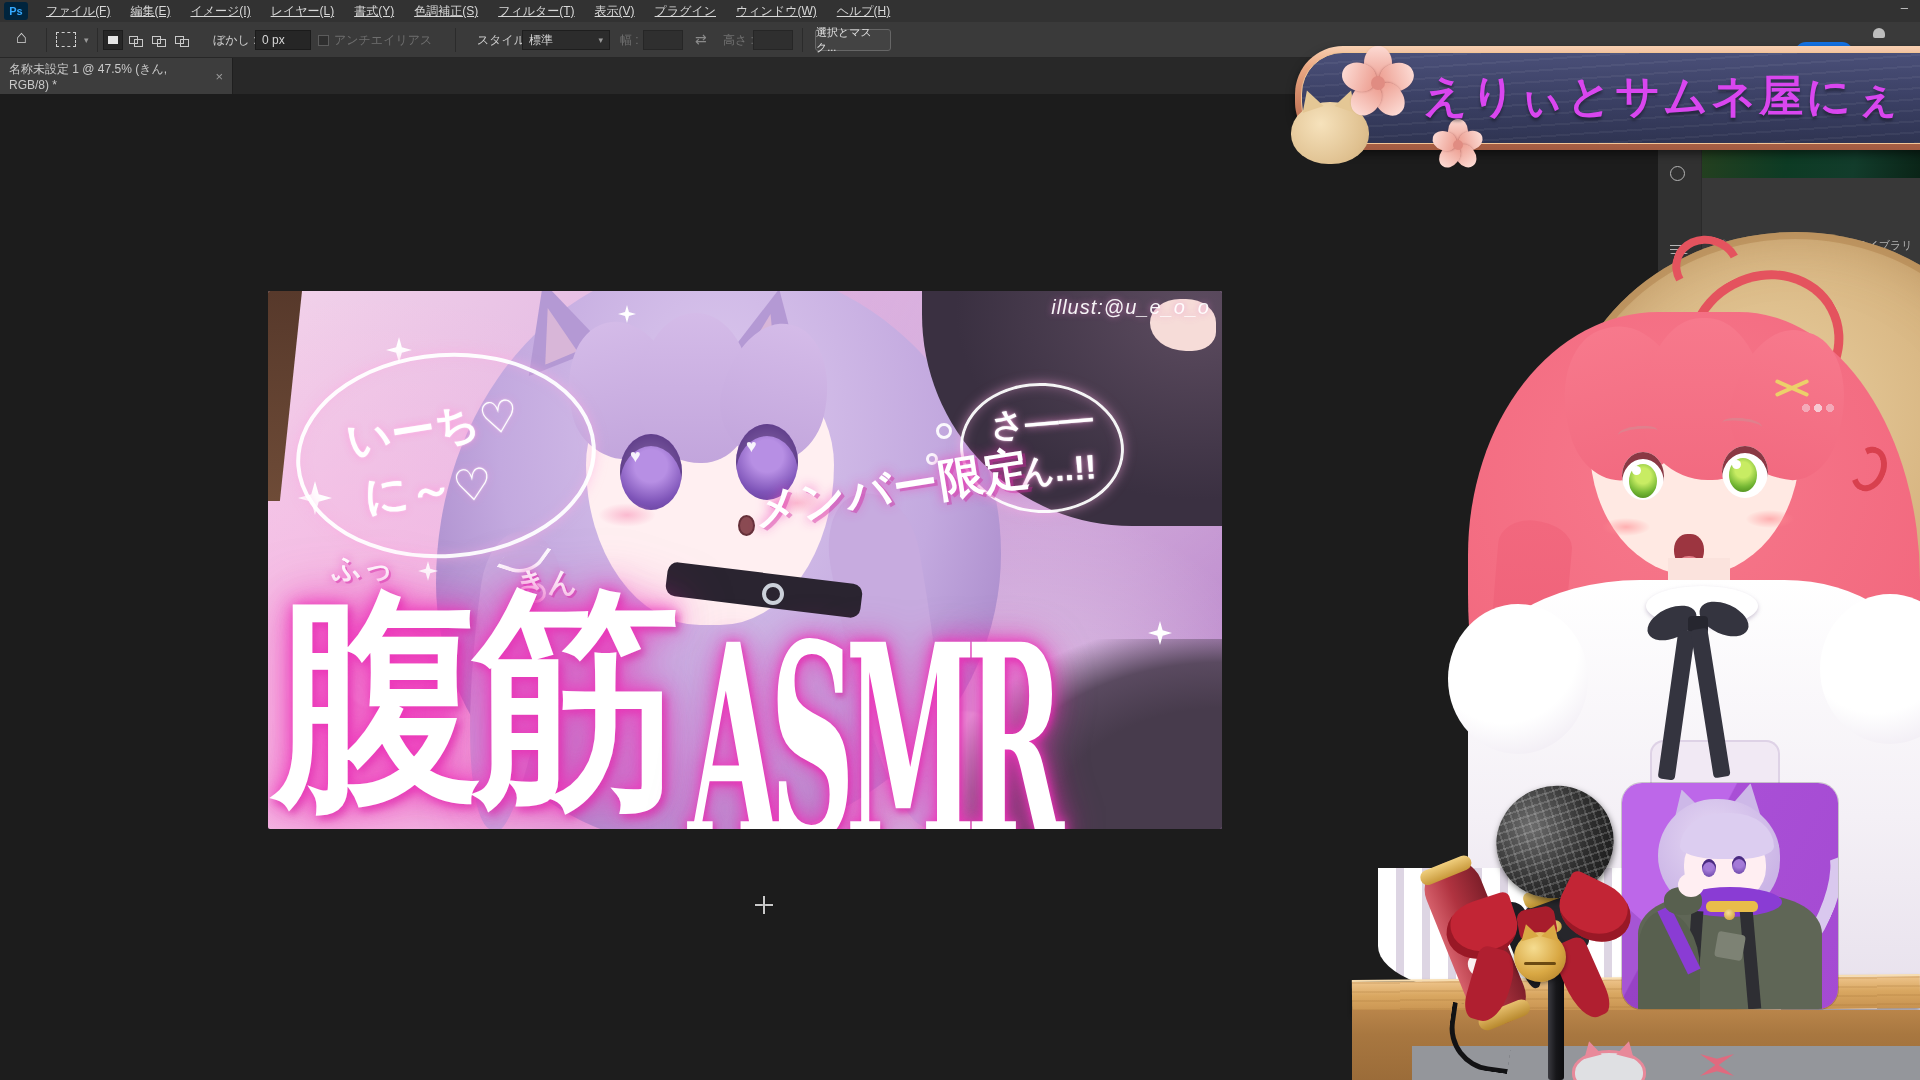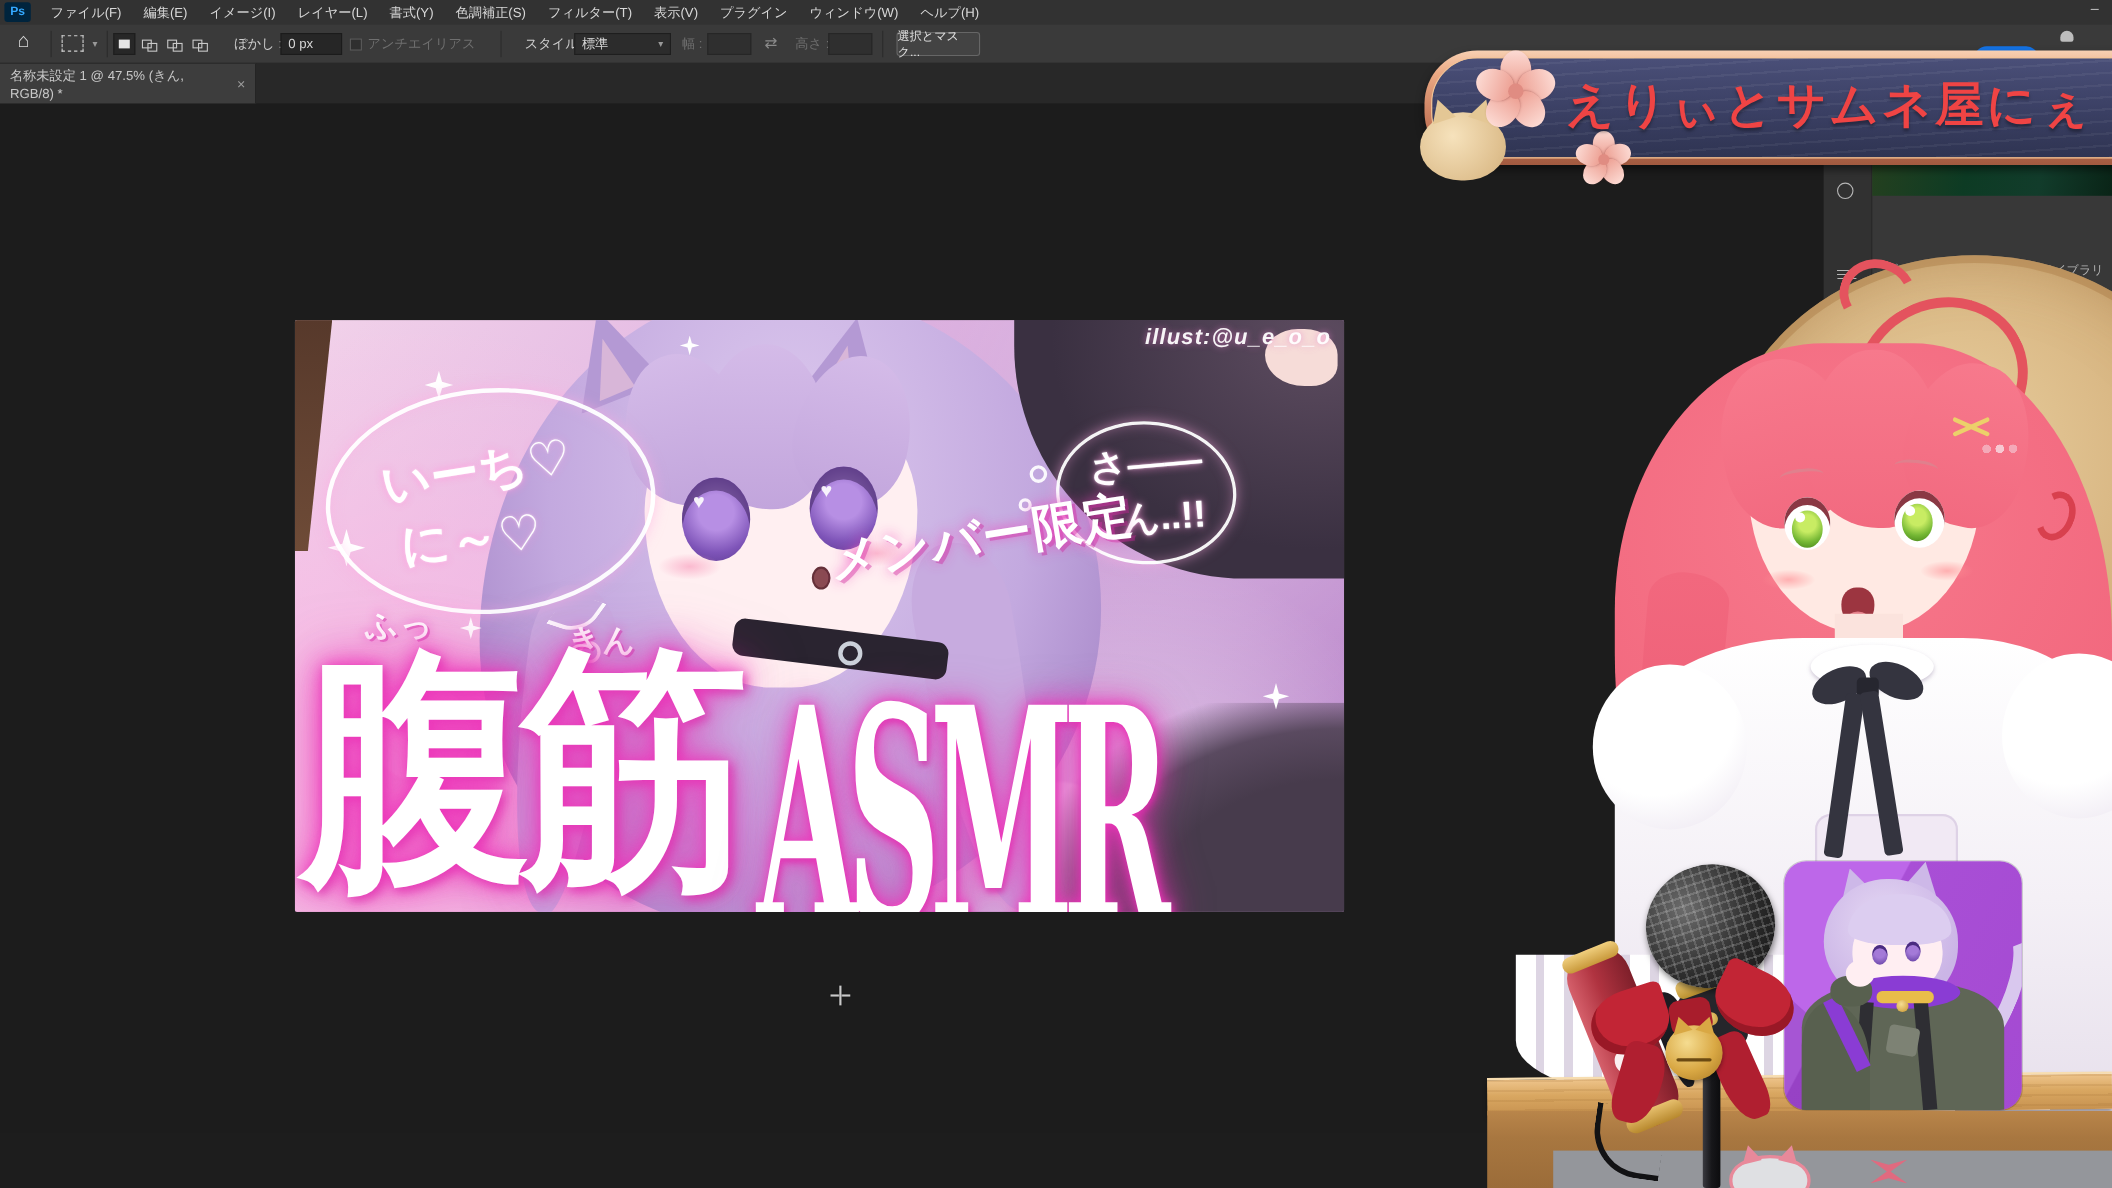--- a/index.html
+++ b/index.html
@@ -5,21 +5,21 @@
   * { margin:0; padding:0; box-sizing:border-box; }
   html,body { width:1920px; height:1080px; background:#111; }
   body { font-family:"Liberation Sans","DejaVu Sans",sans-serif; }
   .screen { position:relative; width:1920px; height:1080px; overflow:hidden; background:#1d1d1d;padding-left:16px; }
 
   
   .menubar { position:absolute; left:0; top:0; width:1920px; height:22px; background:#323232;
              display:flex; align-items:center; color:#d8d8d8; font-size:12px; z-index:3; }
   .ps-logo { width:24px; height:18px; margin:0 8px 0 4px; background:#00243d; color:#34a9ff;
              border-radius:3px; font-weight:bold; font-size:11px; display:flex; align-items:center; justify-content:center; }
-  .menu-item { padding:0 10px; line-height:22px; white-space:nowrap; }
+  .menu-item { padding:0 10px; line-height:22px; white-space:nowrap;text-decoration:underline; }
   .win-min { position:absolute; right:12px; top:0; color:#c9c9c9; font-size:13px; }
 
   .optionsbar { position:absolute; left:0; top:22px; width:1920px; height:36px; background:#3a3a3a;
                 border-bottom:1px solid #272727; color:#cfcfcf; font-size:12px; z-index:3; }
   .ob-sep { position:absolute; top:6px; width:1px; height:24px; background:#2b2b2b; }
   .ob-home { position:absolute; left:16px; top:5px; font-size:18px; color:#d6d6d6; }
   .ob-tool { position:absolute; left:56px; top:10px; width:20px; height:15px; border:1px dashed #cfcfcf; }
   .ob-chev { position:absolute; left:84px; top:13px; color:#999; font-size:9px; }
   .ob-mode { position:absolute; top:8px; width:20px; height:20px; display:flex; align-items:center; justify-content:center; }
   .ob-mode.pressed { background:#272727; border:1px solid #1d1d1d; }
@@ -135,37 +135,37 @@
         transform:scaleX(.90); transform-origin:left top;
         text-shadow:0 0 16px rgba(238,55,188,.95),0 0 36px rgba(238,55,188,.8),0 0 60px rgba(216,38,168,.55),4px 4px 8px rgba(190,20,140,.5); }
   .title-latin { position:absolute; left:420px; top:318px; font-family:"DejaVu Serif","Liberation Serif",serif;
         font-weight:bold; font-size:268px; line-height:1; color:#fff; letter-spacing:-22px;
         transform:scaleX(.44); transform-origin:left top;
         text-shadow:0 0 16px rgba(238,55,188,.95),0 0 36px rgba(238,55,188,.8),0 0 60px rgba(216,38,168,.55),4px 4px 8px rgba(190,20,140,.5); }
   .ribbon-txt { position:absolute; left:484px; top:168px; font-size:45px; font-weight:bold; color:#fff;
         transform:rotate(-9deg); letter-spacing:1px;
         text-shadow:0 0 12px rgba(238,70,190,.9), 3px 3px 0 rgba(200,30,150,.4); }
   .credit { position:absolute; right:12px; top:5px; color:rgba(255,255,255,.94); font-size:20px;
-        font-style:italic; font-weight:bold; letter-spacing:1px; text-shadow:0 0 6px rgba(230,120,200,.7); }
+        font-style:italic; font-weight:normal; letter-spacing:1px; text-shadow:0 0 6px rgba(230,120,200,.7); }
 
   .crosshair { position:absolute; left:755px; top:895px; width:18px; height:18px; z-index:2; }
   .crosshair .h { position:absolute; left:0; top:8px; width:18px; height:2px; background:#c9c9c9; box-shadow:0 0 1px #000; }
   .crosshair .v { position:absolute; left:8px; top:0; width:2px; height:18px; background:#c9c9c9; box-shadow:0 0 1px #000; }
 
   
   .banner { position:absolute; left:1295px; top:46px; width:632px; height:104px; z-index:25; }
   .banner-rim { position:absolute; inset:0; border-radius:48px 0 0 48px;
       background:linear-gradient(180deg,#f8d0b2 0%,#eba984 20%,#ca7e5f 58%,#a25a40 100%);
       box-shadow:0 4px 8px rgba(0,0,0,.5); }
   .banner-board { position:absolute; left:6px; top:6px; right:0; bottom:6px; border-radius:42px 0 0 42px;
       border:1px solid #f3c596;
       background:
         repeating-linear-gradient(176deg, rgba(255,255,255,.05) 0 2px, transparent 2px 11px),
         linear-gradient(180deg,#4a4f78 0%,#3a3f63 55%,#2f3452 100%); }
-  .banner-text { position:absolute; left:128px; top:0; height:104px; line-height:100px; color:#ef4444;
+  .banner-text { position:absolute; left:128px; top:0; height:104px; line-height:100px; color:#d946ef;
       font-size:44px; font-weight:bold; letter-spacing:3px; text-shadow:0 3px 3px rgba(0,0,0,.35); white-space:nowrap; }
   .banner-cat { position:absolute; left:-4px; top:56px; width:78px; height:62px;
       background:radial-gradient(circle at 38% 35%, #f6e2bc, #dfc08f 70%, #cfae7c); border-radius:50% 50% 48% 48%; }
   .banner-cat::before,.banner-cat::after { content:""; position:absolute; top:-12px; width:0; height:0;
       border-left:11px solid transparent; border-right:11px solid transparent; border-bottom:20px solid #e4c795; }
   .banner-cat::before { left:8px; transform:rotate(-18deg); }
   .banner-cat::after { right:10px; transform:rotate(18deg); }
   .flower { position:absolute; }
   .flower .p { position:absolute; left:50%; top:50%; width:42%; height:52%; margin:-26% 0 0 -21%;
       background:linear-gradient(180deg,#fcdad3,#eda093); border-radius:50% 50% 45% 45%;

